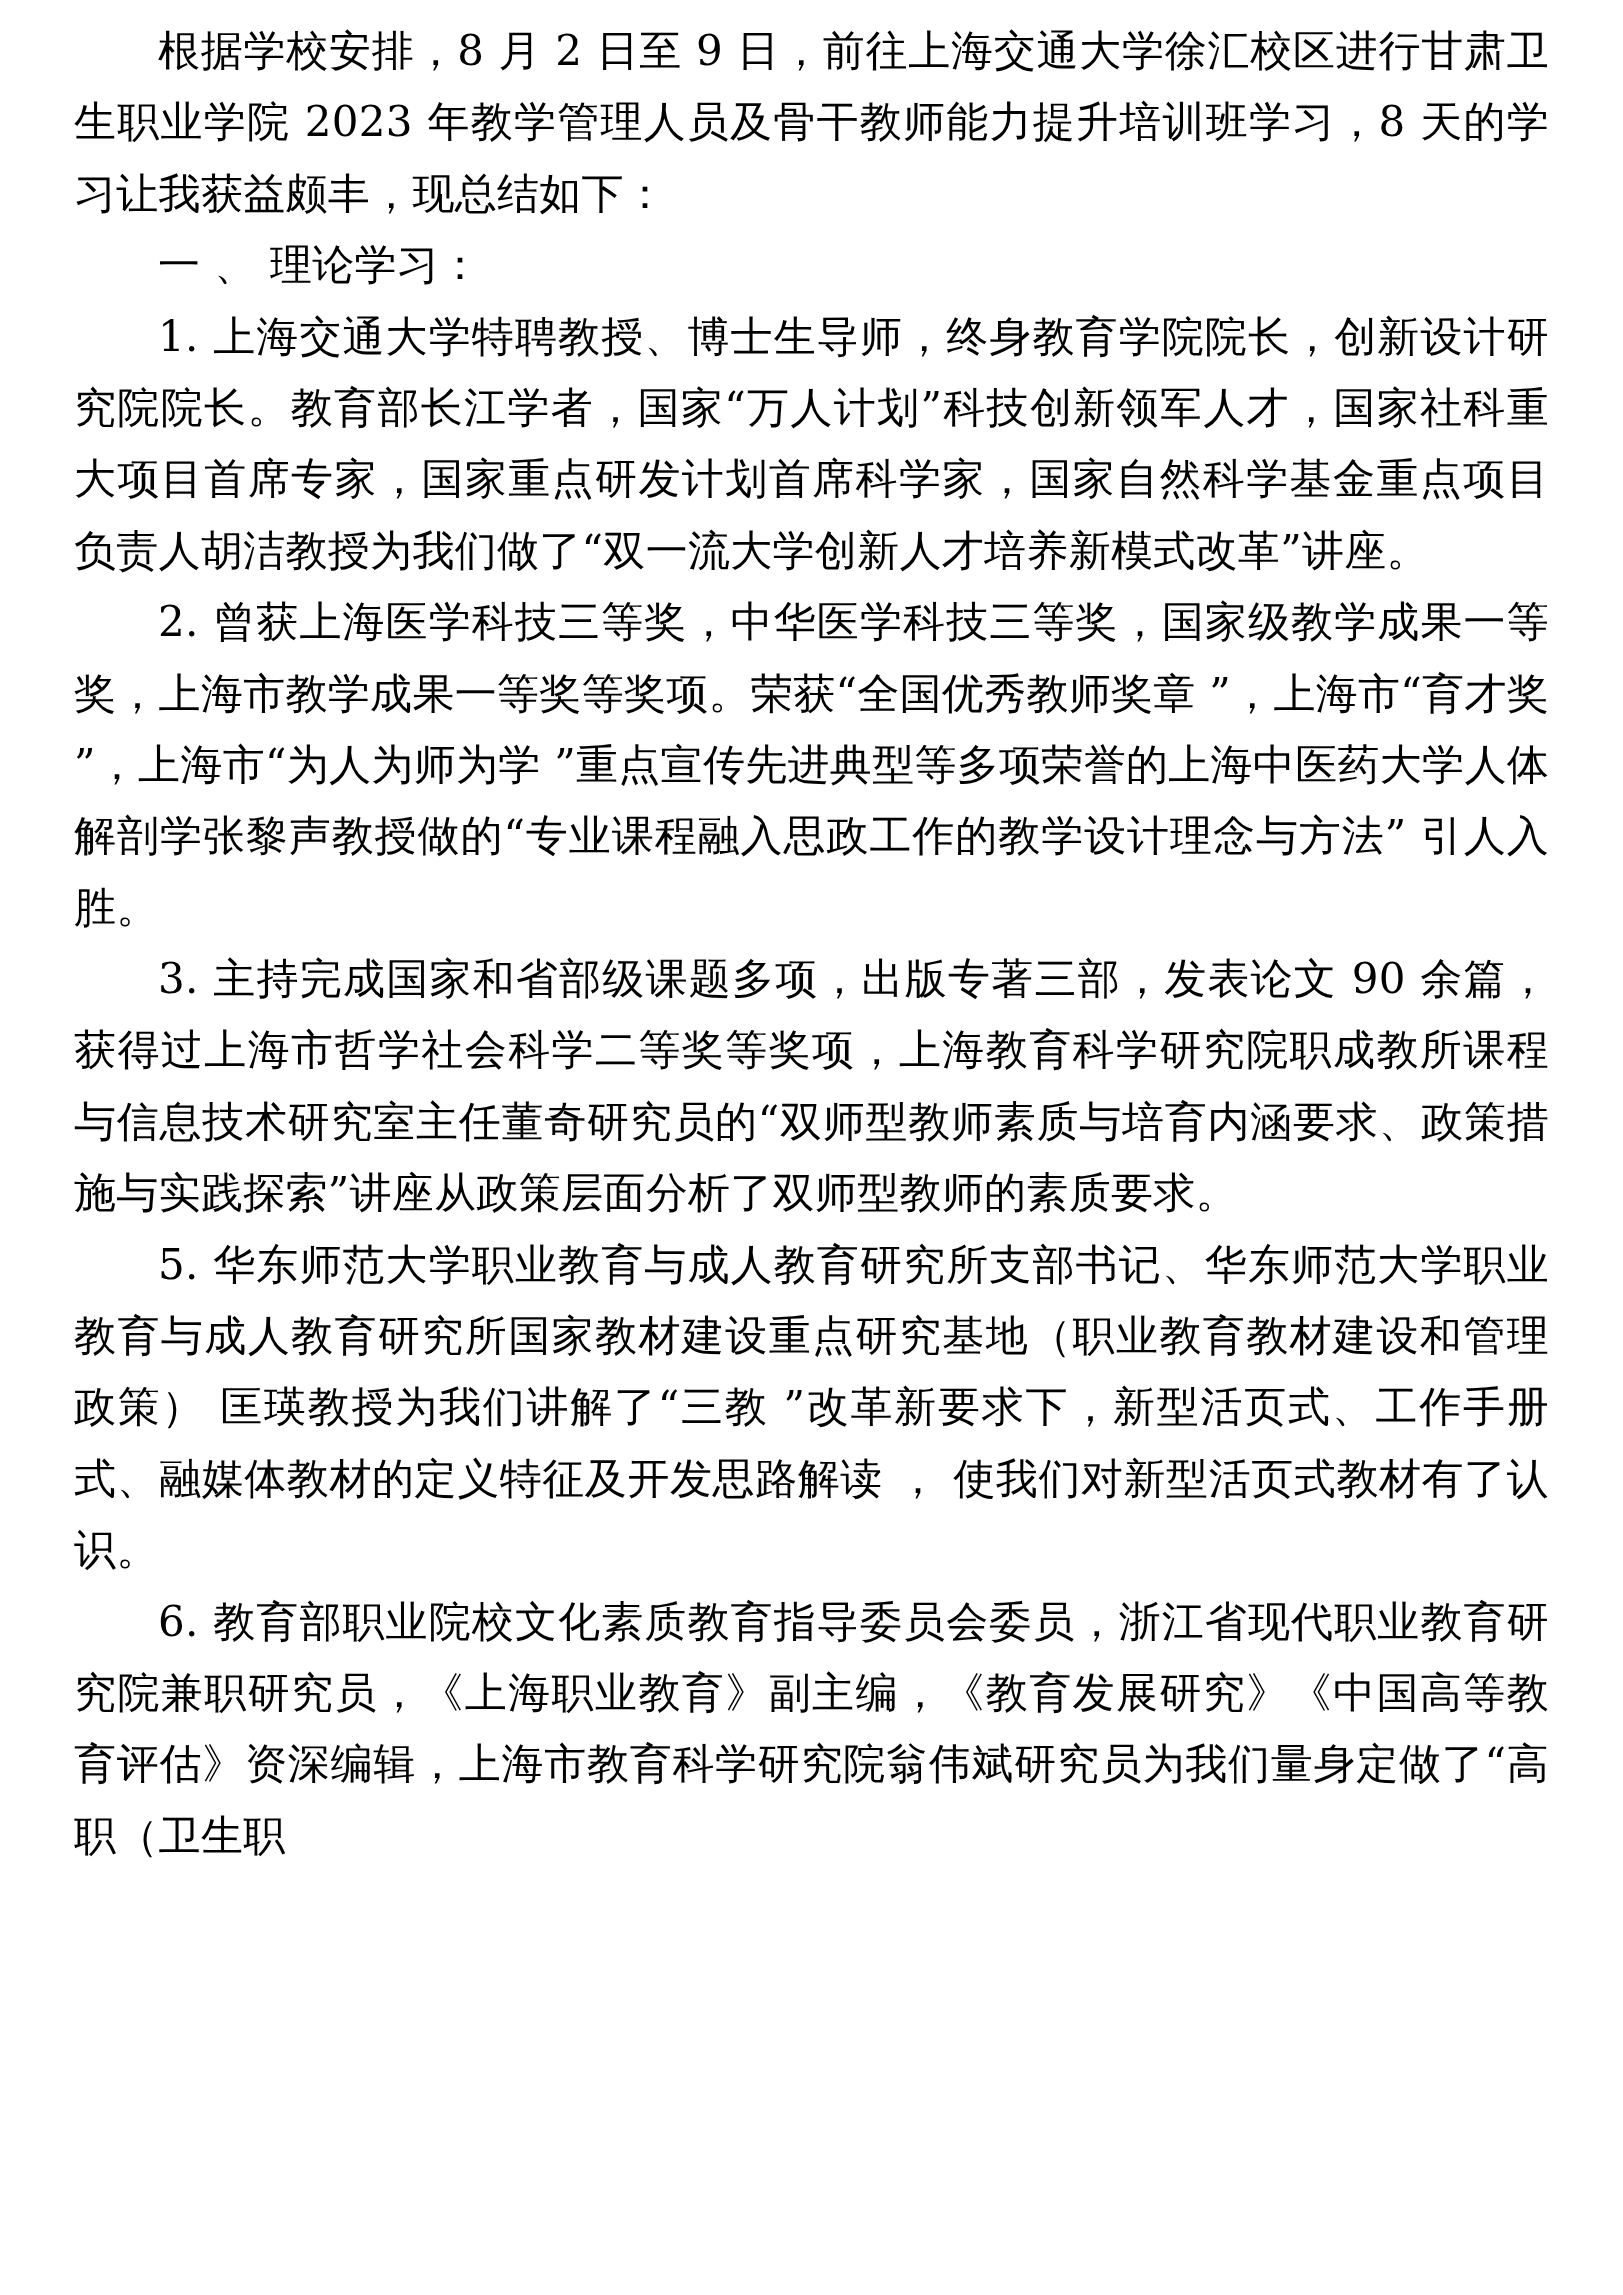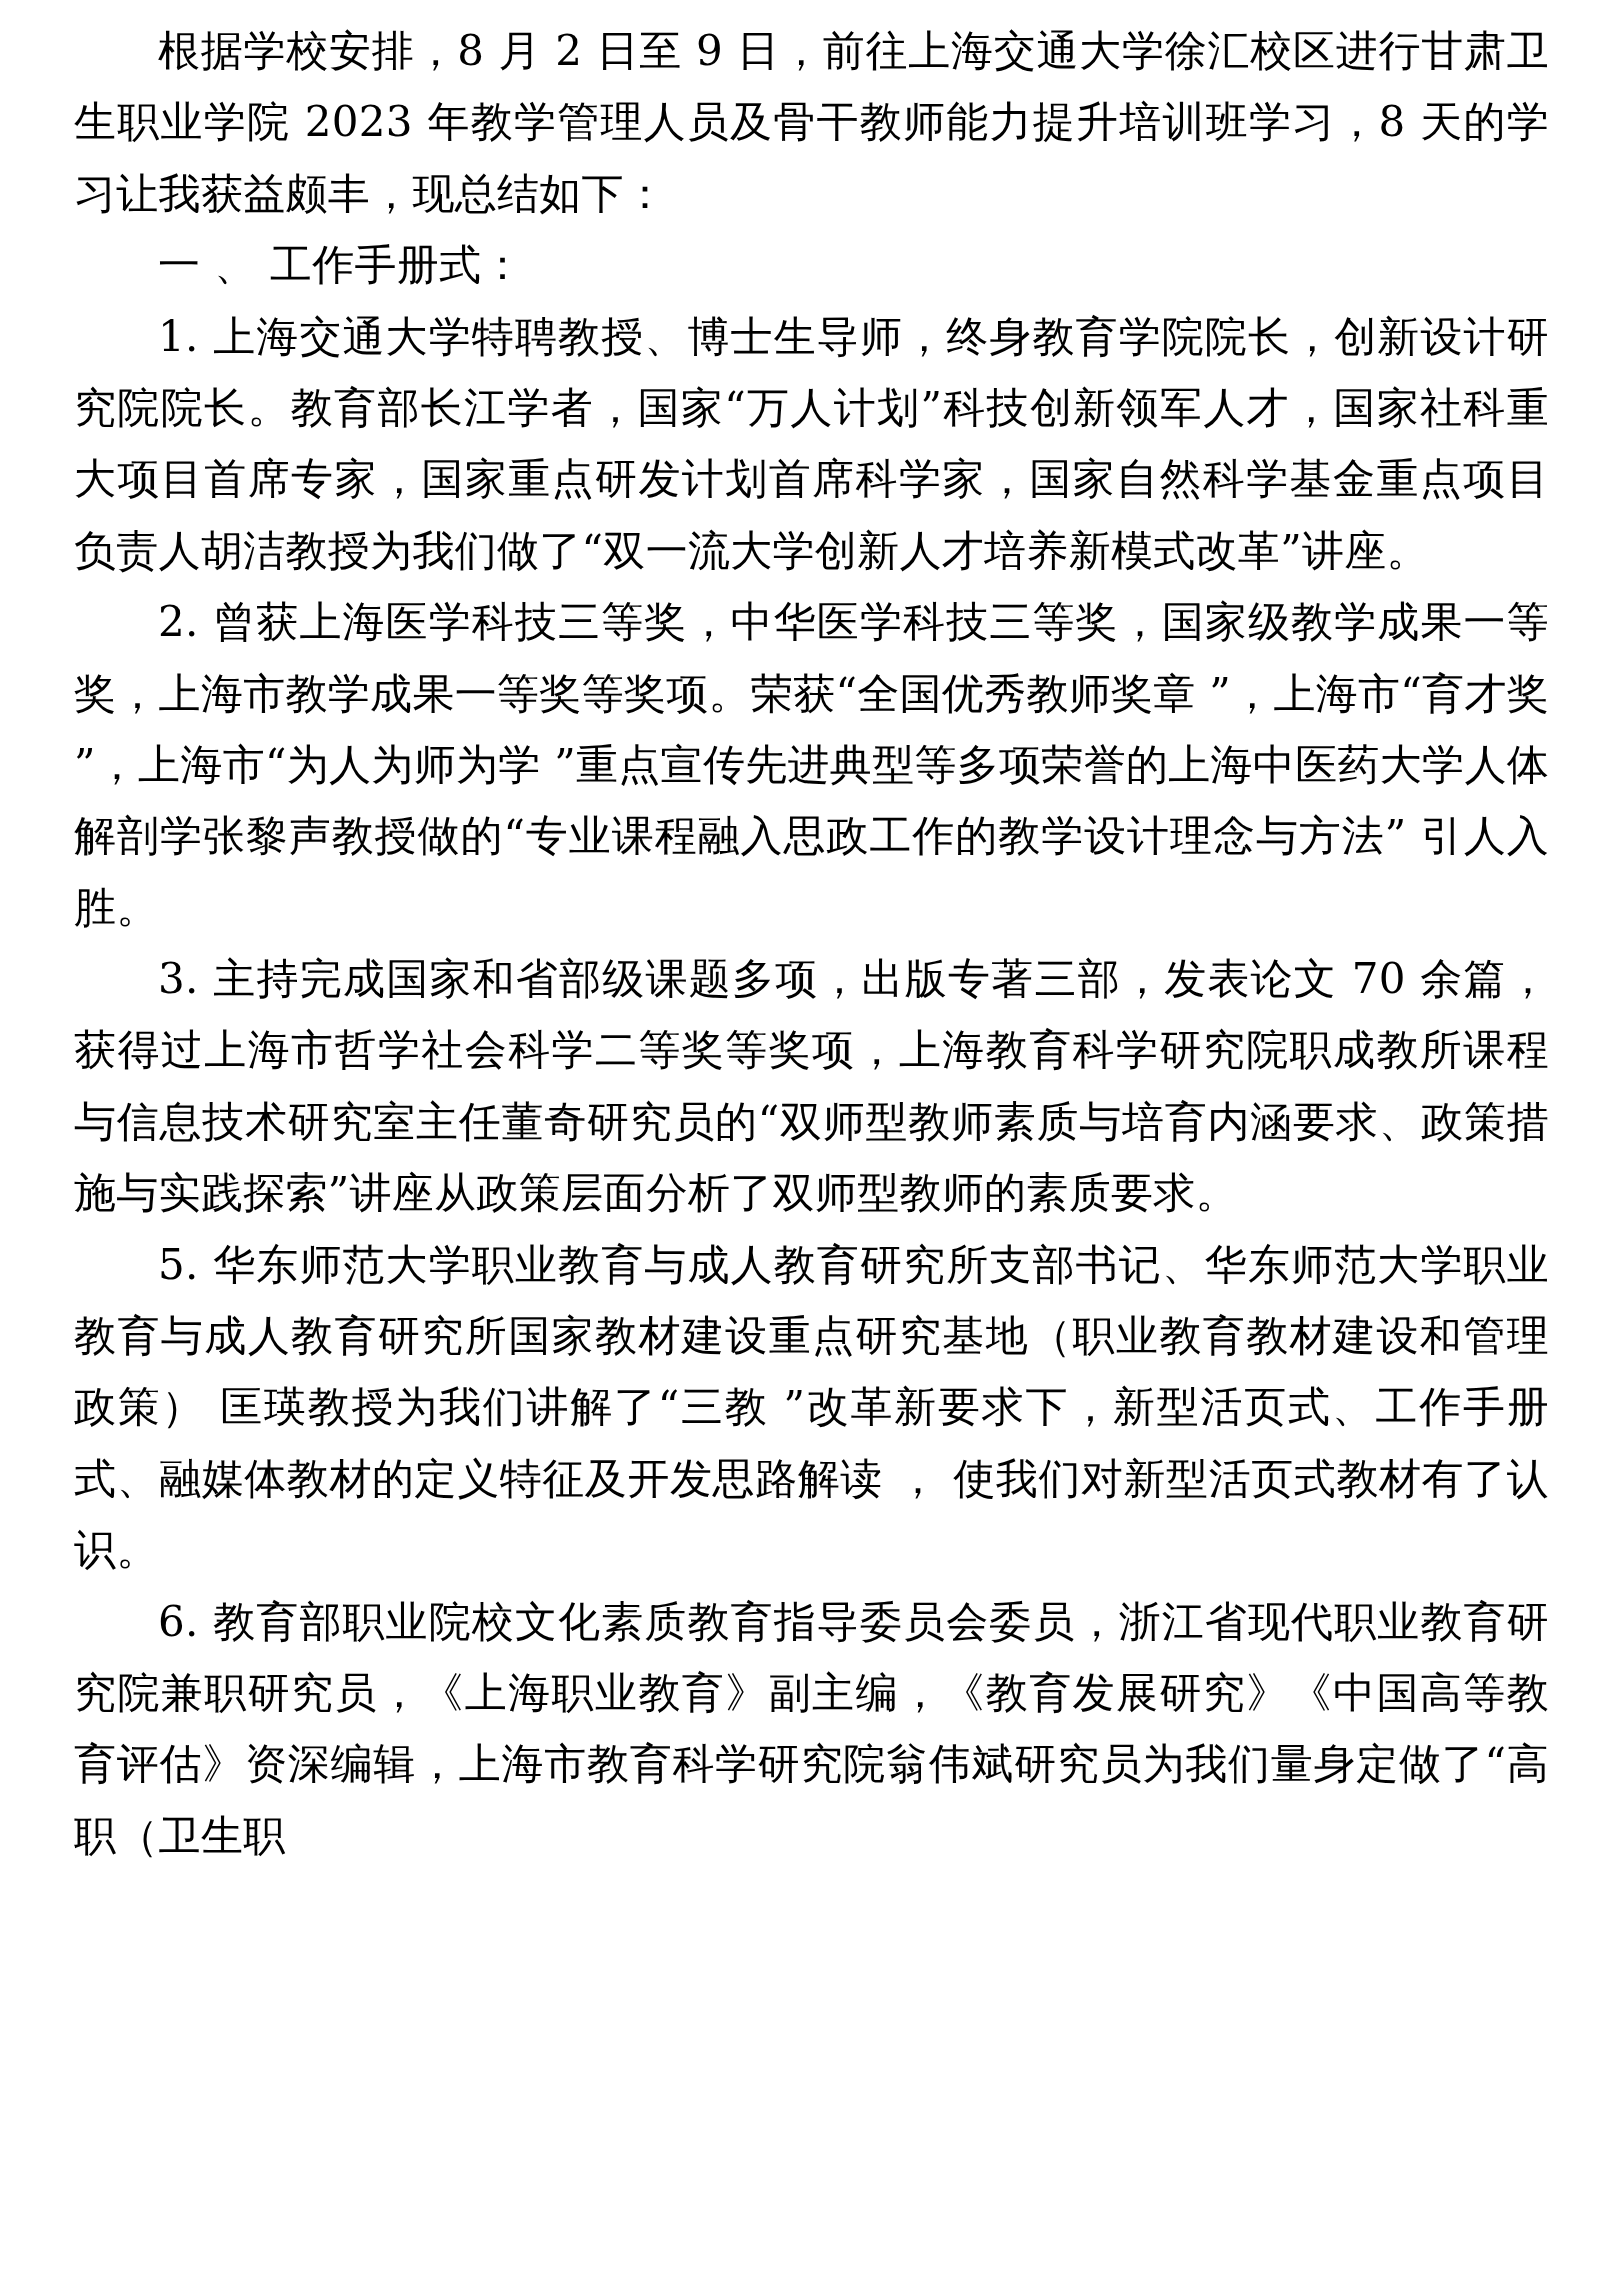--- a/index.html
+++ b/index.html
@@ -31,21 +31,21 @@
     text-indent: 2em;
     white-space: normal;
   }
 </style>
 </head>
 <body>
 
 <div class="page">
   <div class="doc-body">
     <p class="para">根据学校安排，8 月 2 日至 9 日，前往上海交通大学徐汇校区进行甘肃卫生职业学院 2023 年教学管理人员及骨干教师能力提升培训班学习，8 天的学习让我获益颇丰，现总结如下：</p>
-    <p class="para">一 、 工作手册式：</p>
+    <p class="para">一 、 理论学习：</p>
     <p class="para">1. 上海交通大学特聘教授、博士生导师，终身教育学院院长，创新设计研究院院长。教育部长江学者，国家“万人计划”科技创新领军人才，国家社科重大项目首席专家，国家重点研发计划首席科学家，国家自然科学基金重点项目负责人胡洁教授为我们做了“双一流大学创新人才培养新模式改革”讲座。</p>
     <p class="para">2. 曾获上海医学科技三等奖，中华医学科技三等奖，国家级教学成果一等奖，上海市教学成果一等奖等奖项。荣获“全国优秀教师奖章 ”，上海市“育才奖 ”，上海市“为人为师为学 ”重点宣传先进典型等多项荣誉的上海中医药大学人体解剖学张黎声教授做的“专业课程融入思政工作的教学设计理念与方法” 引人入胜。</p>
-    <p class="para">3. 主持完成国家和省部级课题多项，出版专著三部，发表论文 70 余篇，获得过上海市哲学社会科学二等奖等奖项，上海教育科学研究院职成教所课程与信息技术研究室主任董奇研究员的“双师型教师素质与培育内涵要求、政策措施与实践探索”讲座从政策层面分析了双师型教师的素质要求。</p>
+    <p class="para">3. 主持完成国家和省部级课题多项，出版专著三部，发表论文 90 余篇，获得过上海市哲学社会科学二等奖等奖项，上海教育科学研究院职成教所课程与信息技术研究室主任董奇研究员的“双师型教师素质与培育内涵要求、政策措施与实践探索”讲座从政策层面分析了双师型教师的素质要求。</p>
     <p class="para">5. 华东师范大学职业教育与成人教育研究所支部书记、华东师范大学职业教育与成人教育研究所国家教材建设重点研究基地（职业教育教材建设和管理政策） 匡瑛教授为我们讲解了“三教 ”改革新要求下，新型活页式、工作手册式、融媒体教材的定义特征及开发思路解读 ， 使我们对新型活页式教材有了认识。</p>
     <p class="para">6. 教育部职业院校文化素质教育指导委员会委员，浙江省现代职业教育研究院兼职研究员，《上海职业教育》副主编，《教育发展研究》《中国高等教育评估》资深编辑，上海市教育科学研究院翁伟斌研究员为我们量身定做了“高职（卫生职</p>
   </div>
 </div>
 
 
 </body></html>

